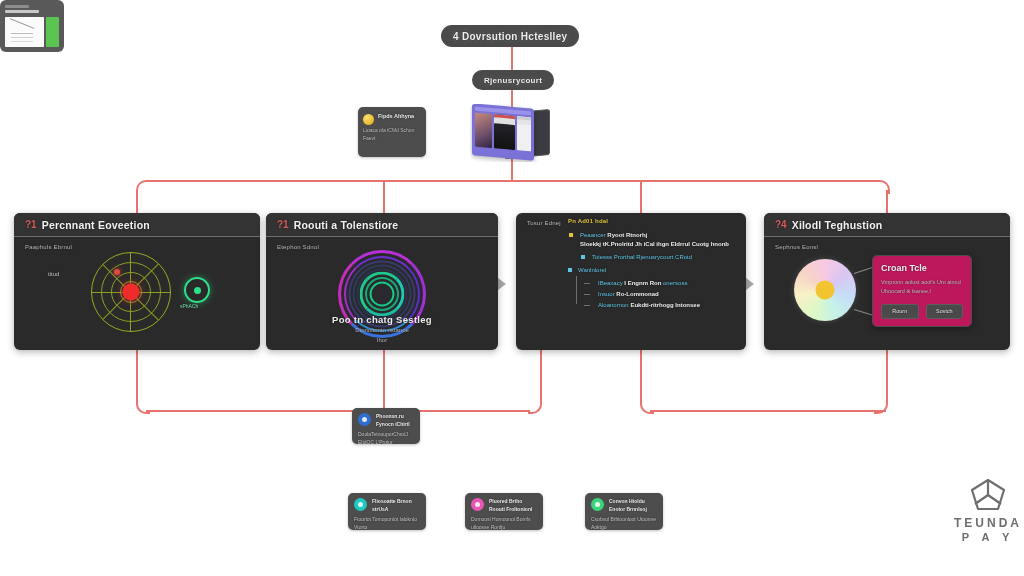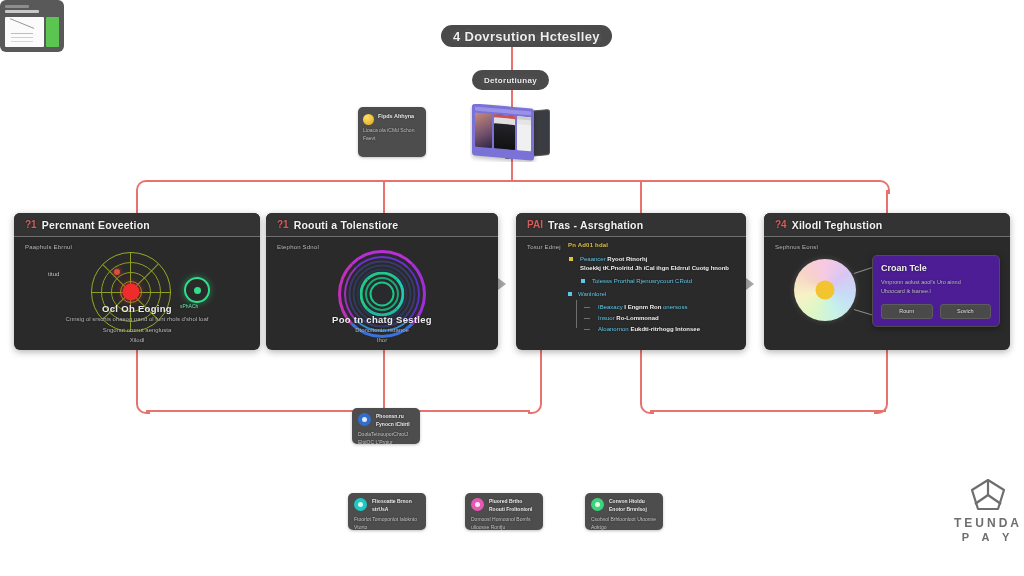--- a/index.html
+++ b/index.html
@@ -21,21 +21,21 @@
   .c-tr{border-top-width:2px;border-right-width:2px;border-top-right-radius:10px;}
   .c-bl{border-bottom-width:2px;border-left-width:2px;border-bottom-left-radius:10px;}
   .c-br{border-bottom-width:2px;border-right-width:2px;border-bottom-right-radius:10px;}
 
   
   .pill{
     position:absolute;
     background:#4a4a4a;color:#efefef;
     border-radius:14px;
     display:flex;align-items:center;justify-content:center;
-    font-size:13px;font-weight:bold;letter-spacing:.3px;
+    font-size:10px;font-weight:bold;letter-spacing:.3px;
     text-shadow:0 0 2px rgba(0,0,0,.8), 0 0 4px rgba(255,255,255,.35);
     filter:blur(.45px);
     white-space:nowrap;
     padding:0 12px;
   }
   #pill-root{left:441px;top:25px;height:22px;}
   #pill-sub{left:472px;top:70px;height:20px;font-size:8px;}
 
   
   .minicard{
@@ -139,22 +139,22 @@
   .tr-sub::before{content:"";position:absolute;left:8px;top:-3px;bottom:6px;width:1px;background:#6f6f6f;}
   .tr-sub .row{position:relative;padding-left:8px;margin-bottom:2px;}
   .tr-sub .row::before{content:"";position:absolute;left:-6px;top:4px;width:6px;height:1px;background:#6f6f6f;}
 
   
   .disc{position:absolute;left:30px;top:22px;width:62px;height:62px;border-radius:50%;
     background:conic-gradient(#f7c9e4,#d9c6f2,#c6dcf7,#c6f2e8,#ddf7c6,#f7f2c6,#f7d3c6,#f7c9e4);
     box-shadow:0 0 6px rgba(255,255,255,.15);}
   .disc::after{content:"";position:absolute;left:50%;top:50%;width:19px;height:19px;border-radius:50%;
     background:#f2c530;transform:translate(-50%,-50%);}
-  .callout{position:absolute;background:#4c1d95;border:1px solid #4d4d4d;border-radius:5px;
-    left:108px;top:18px;width:128px;padding:7px 8px;box-sizing:border-box;
+  .callout{position:absolute;background:#be185d;border:1px solid #4d4d4d;border-radius:5px;
+    left:108px;top:18px;width:100px;padding:7px 8px;box-sizing:border-box;
     box-shadow:0 2px 6px rgba(0,0,0,.35);}
   .co-t{font-size:9px;font-weight:bold;color:#f0f0f0;margin-bottom:5px;}
   .co-p{font-size:5.5px;color:#bcbcbc;line-height:1.7;}
   .co-btns{display:flex;gap:7px;margin-top:7px;}
   .co-btn{flex:1;height:13px;background:#4a4a4a;border:1px solid #5d5d5d;border-radius:3px;
     display:flex;align-items:center;justify-content:center;font-size:5.5px;color:#e2e2e2;}
   .leader{position:absolute;background:#8c8c8c;height:1px;transform-origin:0 50%;}
 
   
   .arrow{position:absolute;top:275px;width:0;height:0;
@@ -210,21 +210,21 @@
   <div class="corner c-br" style="left:528px;top:400px;width:12px;height:12px;"></div>
   <div class="line hline" style="left:412px;top:410px;width:118px;"></div>
 
   <div class="line vline" style="left:640px;top:350px;height:50px;"></div>
   <div class="corner c-bl" style="left:640px;top:400px;width:12px;height:12px;"></div>
   <div class="line hline" style="left:650px;top:410px;width:236px;"></div>
   <div class="corner c-br" style="left:874px;top:400px;width:12px;height:12px;"></div>
   <div class="line vline" style="left:886px;top:350px;height:50px;"></div>
 
   <div class="pill" id="pill-root">4 Dovrsution Hcteslley</div>
-  <div class="pill" id="pill-sub">Detorutiunay</div>
+  <div class="pill" id="pill-sub">Rjenusrycourt</div>
 
   <div class="minicard" id="tc-1">
     <div class="tc1-row">
       <span class="coin"></span>
       <span class="tc-t blurtxt">Fipds Ahhyna</span>
     </div>
     <div class="tc-s blurtxt">Lioaca ola iCMd
 Schon Faevt</div>
   </div>
 
@@ -275,26 +275,20 @@
         <div class="radar-blip" style="left:22px;top:16px;"></div>
         <div class="radar-core"></div>
       </div>
 
       <div class="p1-side blurtxt" style="left:34px;top:34px;">titud</div>
       <div class="badge-circ">
           <i></i>
         </div>
       <div class="badge-lbl blurtxt">sPhACh</div>
 
-      <div class="p-foot">
-        <div class="pf-t blurtxt">Ocl Oh Eoging</div>
-        <div class="pf-s blurtxt">Cnnsig ol srschis ohasog    pand ol funt rhols d'shol loaf</div>
-        <div class="pf-s blurtxt">Sngonut ornnut aenglusta</div>
-        <div class="pf-s blurtxt">Xilodl</div>
-      </div>
     </div>
   </div>
 
   <div class="panel" id="p2">
     <div class="p-head">
       <span class="p-num blurtxt">?1</span>
       <span class="p-title blurtxt">Roouti a Tolenstiore</span>
     </div>
     <div class="p-body">
       <div class="p-sub blurtxt">Etephon Sdnol</div>
@@ -313,24 +307,20 @@
 
       <div class="p-foot">
         <div class="pf-t blurtxt">Poo tn chatg Sestleg</div>
         <div class="pf-s blurtxt">Dtonoltontn ristanoe</div>
         <div class="pf-s blurtxt">Ihor</div>
       </div>
     </div>
   </div>
 
   <div class="panel" id="p3">
-    <div class="p-head">
-      <span class="p-num blurtxt">PAI</span>
-      <span class="p-title blurtxt">Tras - Asrsghation</span>
-    </div>
     <div class="p-body">
       <div class="p-sub blurtxt">Tosur Ednej</div>
 
       <div class="tree">
         <div class="tr-h blurtxt">Pn Ad01 hdal</div>
 
         <div class="tr-item">
           <span class="tr-dot" style="background:#e0c23a;"></span>
           <span class="tr-cy blurtxt">Peaancer</span>
           <span class="tr-l1 blurtxt">Ryoot Rtnorhj</span>

